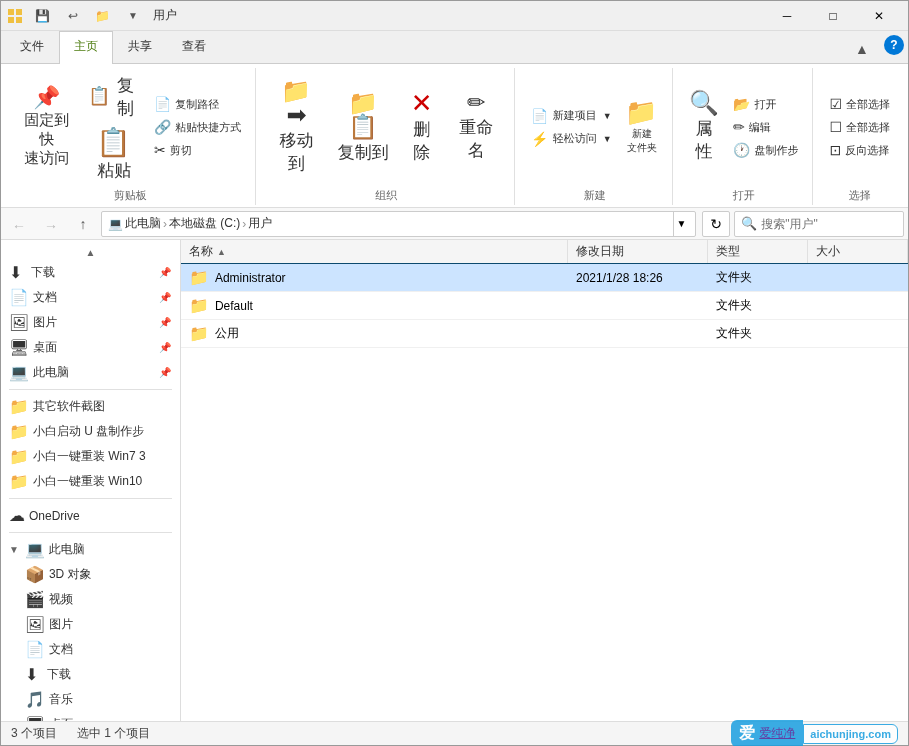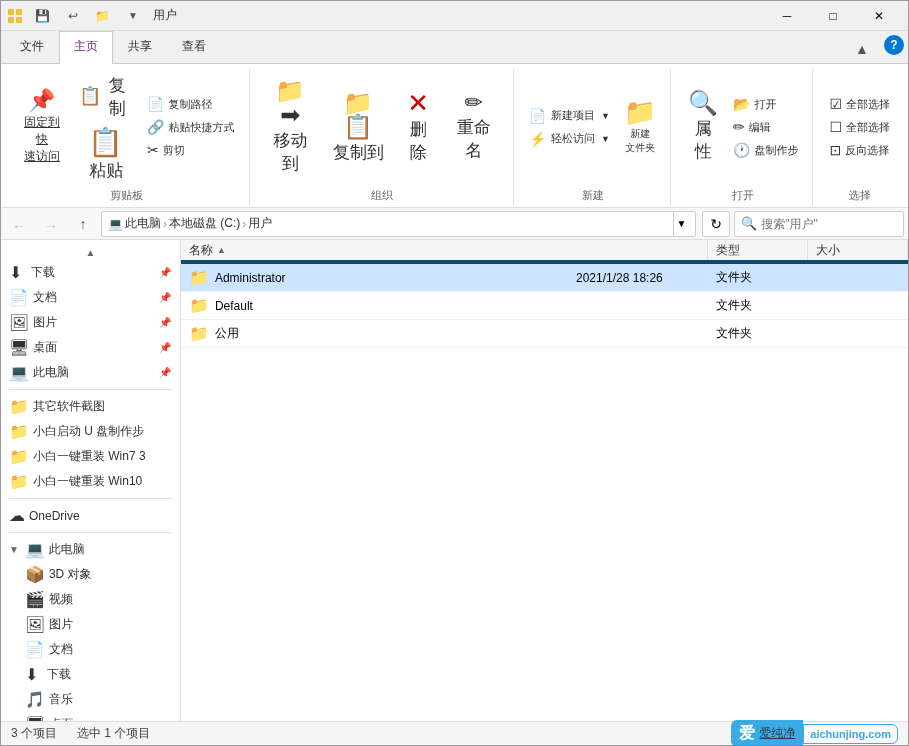--- a/index.html
+++ b/index.html
@@ -14,21 +14,21 @@
     .title-icon { width: 16px; height: 16px; display: flex; align-items: center; justify-content: center; cursor: pointer; }
     .quick-access-icons { display: flex; gap: 2px; }
     .title-text { font-size: 12px; color: #333; }
     .window-controls { display: flex; gap: 0; }
     .window-btn { width: 46px; height: 30px; display: flex; align-items: center; justify-content: center; cursor: pointer; font-size: 12px; }
 
     
     .ribbon { background: #f8f8f8; border-bottom: 1px solid #ddd; }
     .ribbon-tabs { display: flex; background: #f0f0f0; border-bottom: 1px solid #ccc; padding-left: 4px; }
     .ribbon-tab { padding: 6px 14px; font-size: 12px; cursor: pointer; color: #333; border: 1px solid transparent; border-bottom: none; margin-bottom: -1px; }
-    .ribbon-tab.active { background: #fff; border-color: #ccc; color: #701a75; text-align: right; }
+    .ribbon-tab.active { background: #fff; border-color: #ccc; color: #4d7c0f; text-align: right; }
     .ribbon-content { display: flex; align-items: stretch; padding: 4px 4px 2px; gap: 2px; background: #fff; min-height: 88px; }
     .ribbon-group { display: flex; flex-direction: column; align-items: center; border-right: 1px solid #e0e0e0; padding: 0 8px; position: relative; }
     .ribbon-group-inner { display: flex; gap: 2px; flex: 1; align-items: center; }
     .ribbon-group-label { font-size: 11px; color: #666; margin-top: auto; padding-top: 2px; text-align: center; padding-bottom: 2px; }
     .ribbon-btn { display: flex; flex-direction: column; align-items: center; justify-content: center; padding: 3px 5px; cursor: pointer; border-radius: 2px; min-width: 40px; font-size: 11px; color: #333; text-align: center; border: 1px solid transparent; }
     .ribbon-btn .icon { font-size: 22px; line-height: 1; }
     .ribbon-btn .label { font-size: 17px; margin-top: 2px; }
     .ribbon-btn-sm { display: flex; align-items: center; gap: 4px; padding: 2px 5px; cursor: pointer; border-radius: 2px; font-size: 11px; color: #333; border: 1px solid transparent; white-space: nowrap; }
     .ribbon-btn-sm .icon-sm { font-size: 14px; }
 
@@ -55,21 +55,21 @@
     .sidebar-item .icon { font-size: 16px; min-width: 18px; }
     .sidebar-item .pin { color: #aaa; font-size: 10px; margin-left: auto; }
     .sidebar-divider { height: 1px; background: #e0e0e0; margin: 4px 8px; }
     .sidebar-header { display: flex; align-items: center; gap: 4px; padding: 3px 8px; font-size: 12px; color: #333; cursor: pointer; }
     .sidebar-header .icon { font-size: 16px; }
     .sidebar-expand { font-size: 10px; color: #666; margin-right: 2px; }
     .sidebar-scroll-btn { display: flex; align-items: center; justify-content: center; height: 16px; cursor: pointer; color: #666; font-size: 10px; }
 
     
     .file-list { flex: 1; display: flex; flex-direction: column; overflow: hidden; background: #fff; }
-    .file-list-header { display: flex; align-items: flex-start; background: #f5f5f5; border-bottom: 4px solid #0c4a6e; height: 24px; font-size: 12px; color: #333; }
+    .file-list-header { display: flex; align-items: flex-start; background: #f5f5f5; border-bottom: 1px solid #0c4a6e; height: 24px; font-size: 12px; color: #333; }
     .file-col { display: flex; align-items: center; padding: 0 8px; height: 100%; border-right: 1px solid #e0e0e0; cursor: pointer; user-select: none; }
     .col-name { flex: 2; min-width: 200px; }
     .col-date { width: 140px; }
     .col-type { width: 100px; }
     .col-size { width: 100px; }
     .col-sort-arrow { font-size: 9px; margin-left: 4px; color: #666; }
     .file-rows { flex: 1; overflow-y: auto; }
     .file-row { display: flex; align-items: center; height: 28px; font-size: 12px; cursor: pointer; border-bottom: 1px solid #f0f0f0; }
     .file-row.selected { background: #cce4ff; }
     .file-cell { display: flex; align-items: center; padding: 0 8px; height: 100%; }
@@ -125,21 +125,21 @@
       <div style="flex:1;"></div>
       <div class="nav-btn" style="margin:4px 4px 0;">▲</div>
       <div class="help-btn" style="margin:4px 4px 0;">?</div>
     </div>
     <div class="ribbon-content">
 
       <div class="ribbon-group">
         <div class="ribbon-group-inner">
           <div class="ribbon-btn">
             <div class="icon">📌</div>
-            <div class="label" style="font-size:12px; white-space:pre-align; text-align:center;text-decoration:underline;">固定到快<br>速访问</div>
+            <div class="label" style="font-size:15px; white-space:pre-align; text-align:center;">固定到快<br>速访问</div>
           </div>
           <div style="display:flex;flex-direction:column;gap:1px;">
             <div class="ribbon-btn" style="flex-direction:row;min-width:unset;">
               <div class="icon" style="font-size:18px;">📋</div>
               <div class="label">复制</div>
             </div>
             <div class="ribbon-btn" style="flex-direction:column;min-width:unset;">
               <div class="icon" style="font-size:28px;">📋</div>
               <div class="label">粘贴</div>
             </div>
@@ -372,20 +372,23 @@
       </div>
 
     </div>
 
     <div class="file-list">
       <div class="file-list-header">
         <div class="file-col col-name">
           <span>名称</span>
           <span class="col-sort-arrow">▲</span>
         </div>
+        <div class="file-col col-date">
+          <span>修改日期</span>
+        </div>
         <div class="file-col col-type">
           <span>类型</span>
         </div>
         <div class="file-col col-size">
           <span>大小</span>
         </div>
       </div>
       <div class="file-rows">
         <div class="file-row selected">
           <div class="file-cell col-name">
@@ -425,18 +428,18 @@
   </div>
 
   <div class="status-bar">
     <span>3 个项目</span>
     <span>选中 1 个项目</span>
     <div style="flex:1;"></div>
 
     <div class="watermark" style="position:static; display:flex; align-items:center; gap:0;">
       <div class="watermark-box" style="border-radius: 6px 0 0 6px;">
         <span style="color:#fff; font-size:16px; font-weight:bold;">爱</span>
-        <span style="color:#0f172a; font-size:12px;text-decoration:underline;">爱纯净</span>
+        <span style="color:#4c1d95; font-size:12px;text-decoration:underline;">爱纯净</span>
       </div>
       <div class="watermark-url" style="background:#fff; color:#1a9fe0; font-size:11px; padding: 3px 6px; border-radius: 0 6px 6px 0; border: 1px solid #1a9fe0;">aichunjing.com</div>
     </div>
   </div>
 </div>
 
 </body></html>

